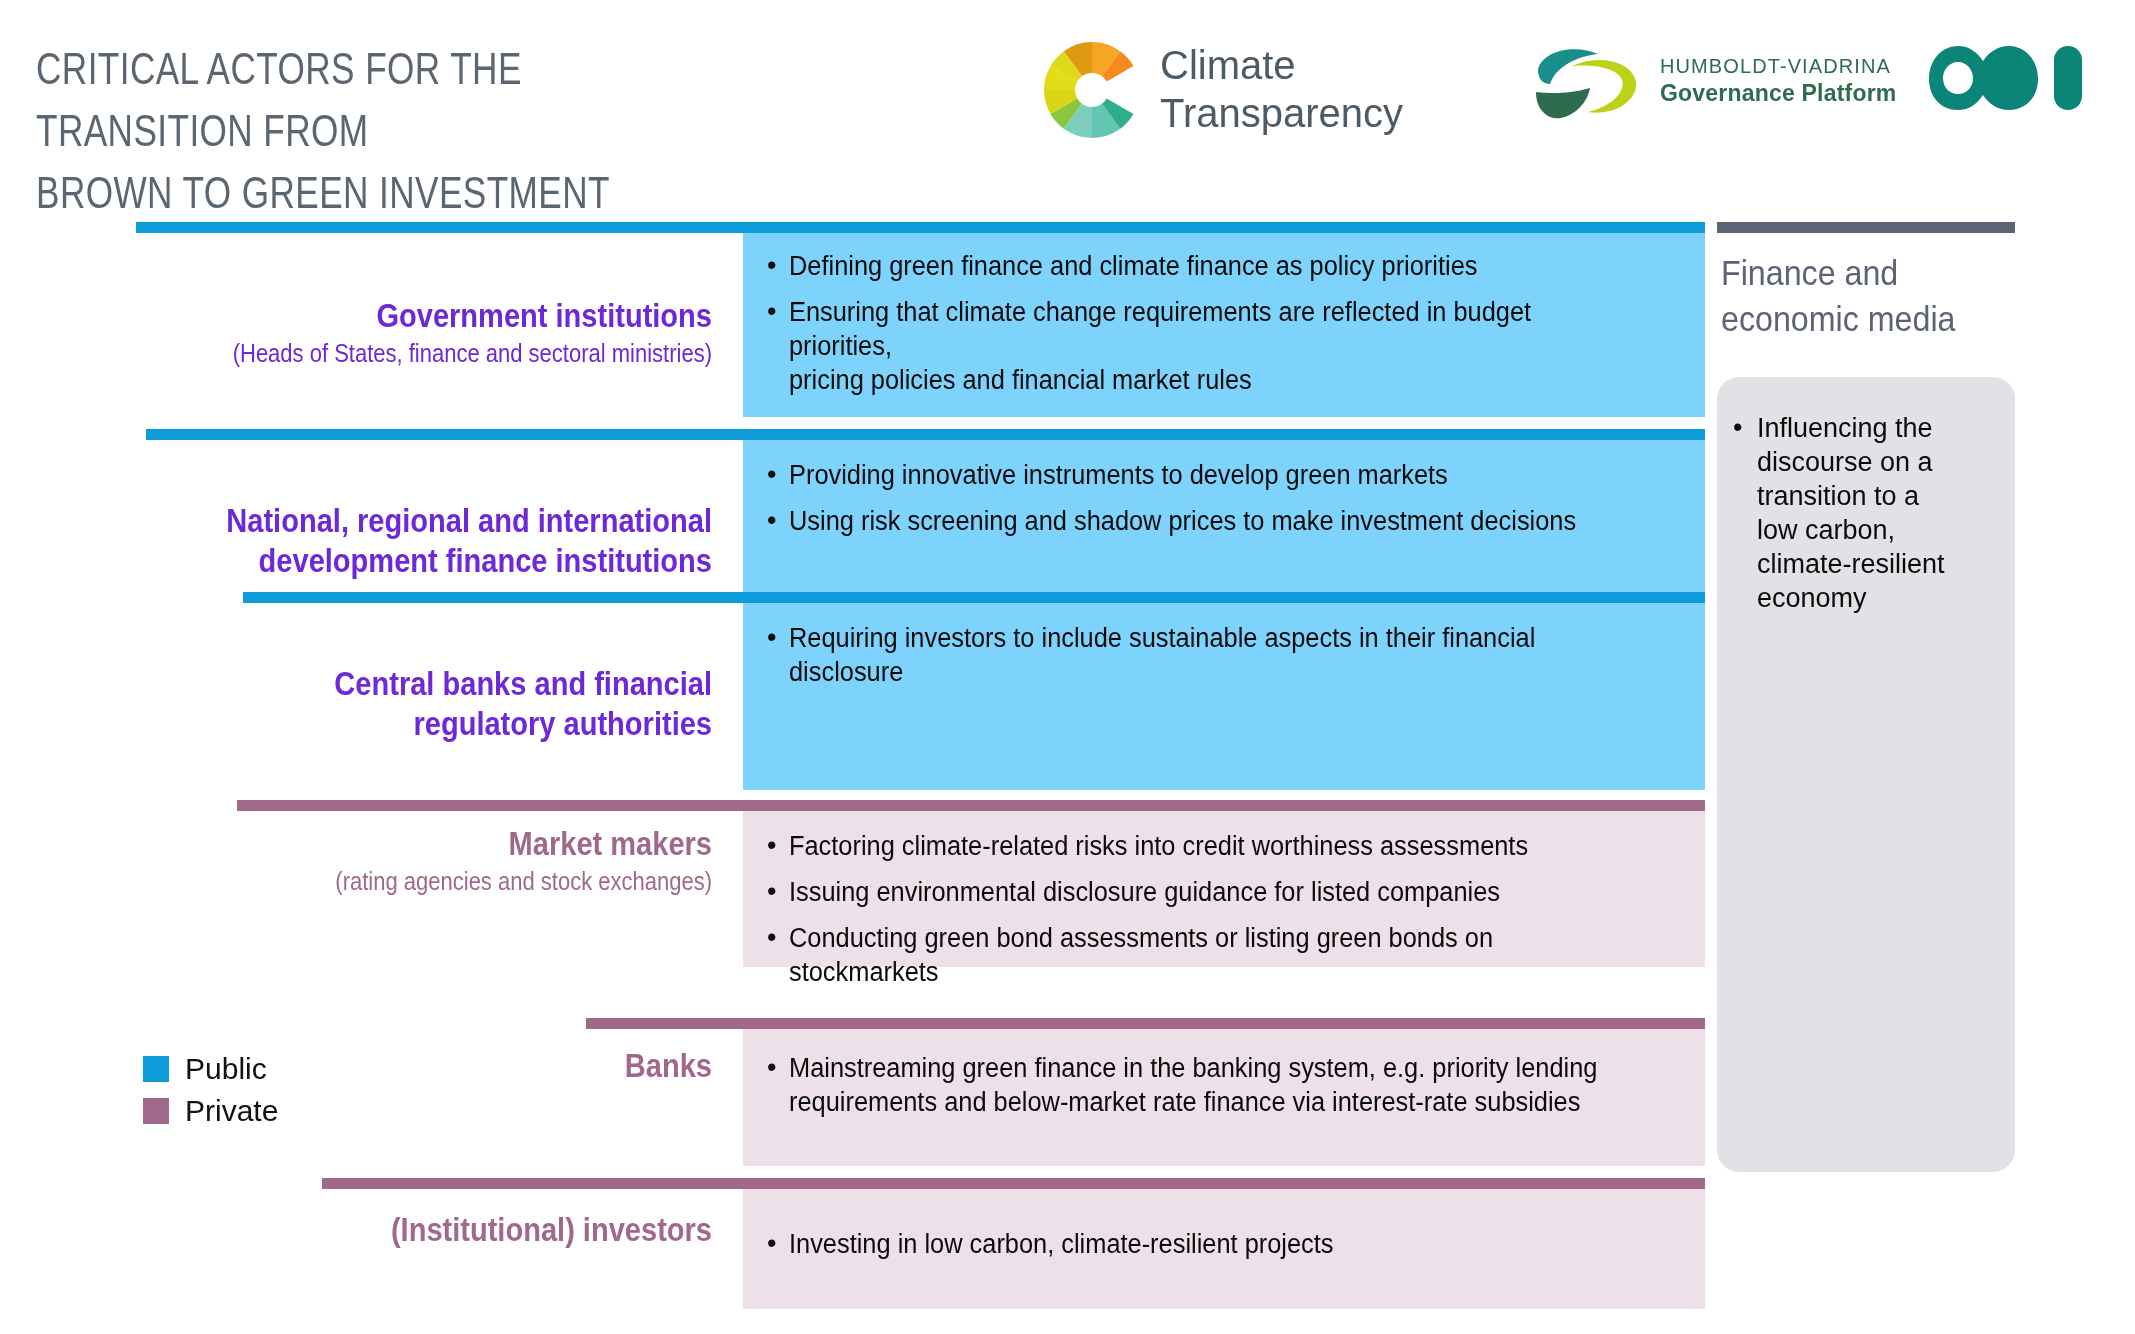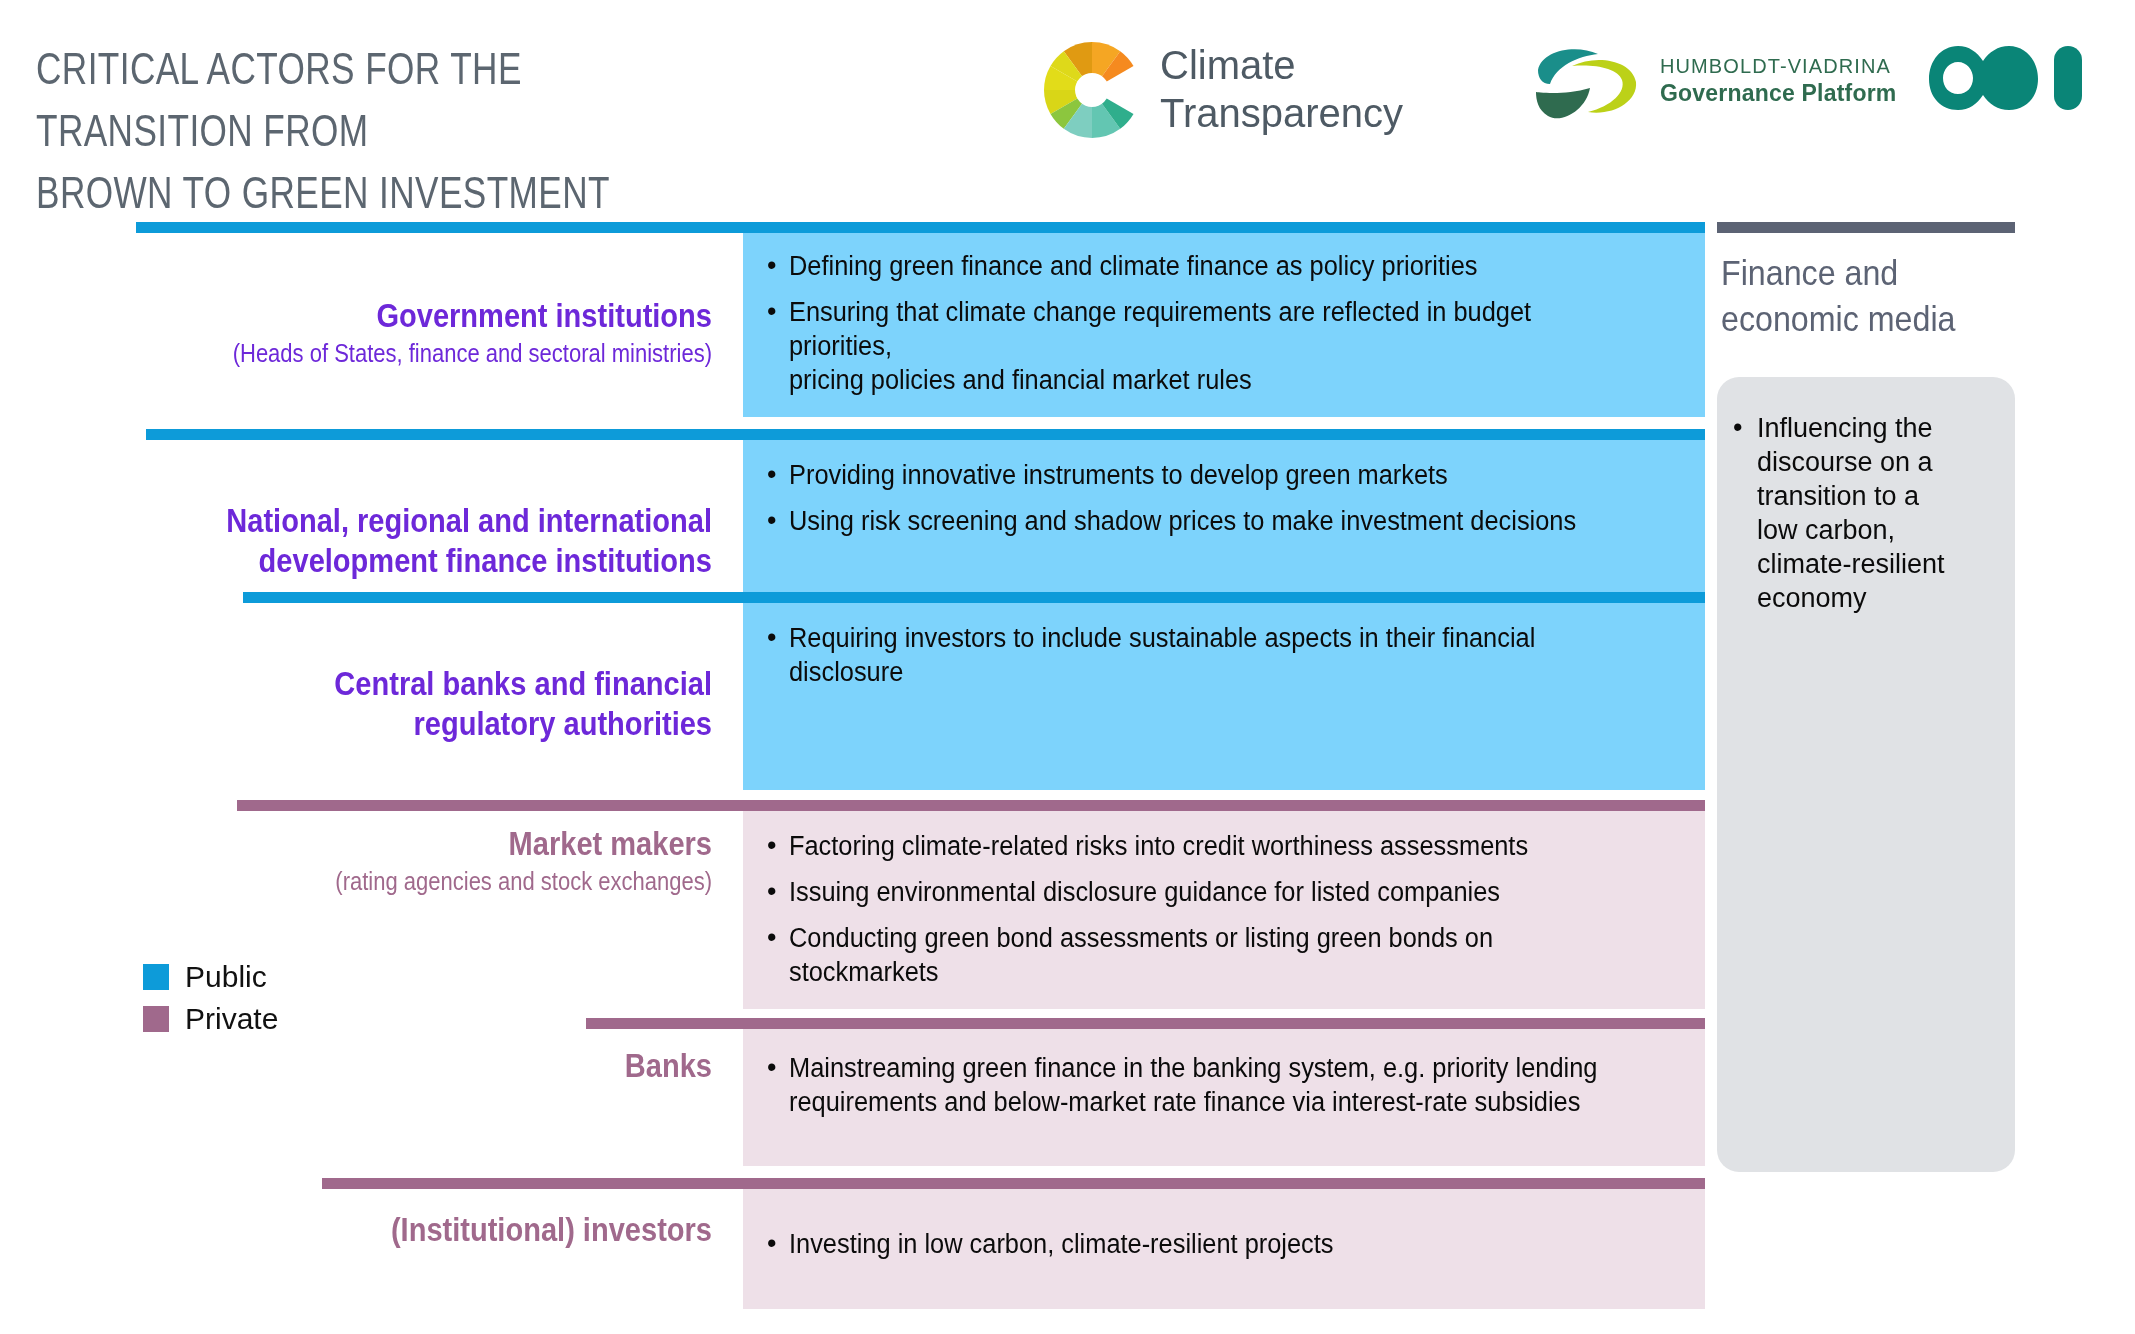--- a/index.html
+++ b/index.html
@@ -118,21 +118,21 @@
 
   .public .row-bar { background: #0d9bd9; }
   .public .row-label { color: #6d28d9; margin-top: 48px; }
   .public .row-panel { background: #7dd3fc; }
 
   .private .row-bar { background: #a0698c; }
   .private .row-label { color: #a0698c; }
   .private .row-panel { background: #eee0e8; }
 
   
-  #legend { position: absolute; left: 143px; top: 956px; }
+  #legend { position: absolute; left: 143px; top: 1048px; }
   .legend-item { display: flex; align-items: center; height: 42px; }
   .legend-swatch { width: 26px; height: 26px; margin-right: 16px; }
   .legend-swatch.public { background: #0d9bd9; }
   .legend-swatch.private { background: #a0698c; }
   .legend-label {
     color: #111111;
     font-family: "Liberation Sans Narrow", "Liberation Sans", sans-serif;
     font-size: 30px;
     line-height: 30px;
   }
@@ -259,21 +259,21 @@
   </div>
   <div class="row-label" style="left:150px;top:24px;width:562px;">
     <span class="main">Central banks and financial
 regulatory authorities</span>
     <span class="sub"></span>
   </div>
 </div>
 
 <div class="row private" style="left:0;top:800px;">
   <div class="row-bar" style="left:237px;top:0;width:1468px;"></div>
-  <div class="row-panel" style="top:11px;height:198px;padding:18px 20px 0 20px;box-sizing:border-box;">
+  <div class="row-panel" style="top:11px;height:156px;padding:18px 20px 0 20px;box-sizing:border-box;">
     <ul>
       <li><span class="liwrap">Factoring climate-related risks into credit worthiness assessments</span></li>
       <li><span class="liwrap">Issuing environmental disclosure guidance for listed companies</span></li>
       <li><span class="liwrap">Conducting green bond assessments or listing green bonds on stockmarkets</span></li>
     </ul>
   </div>
   <div class="row-label" style="left:150px;top:24px;width:562px;">
     <span class="main">Market makers</span>
     <span class="sub">(rating agencies and stock exchanges)</span>
   </div>

